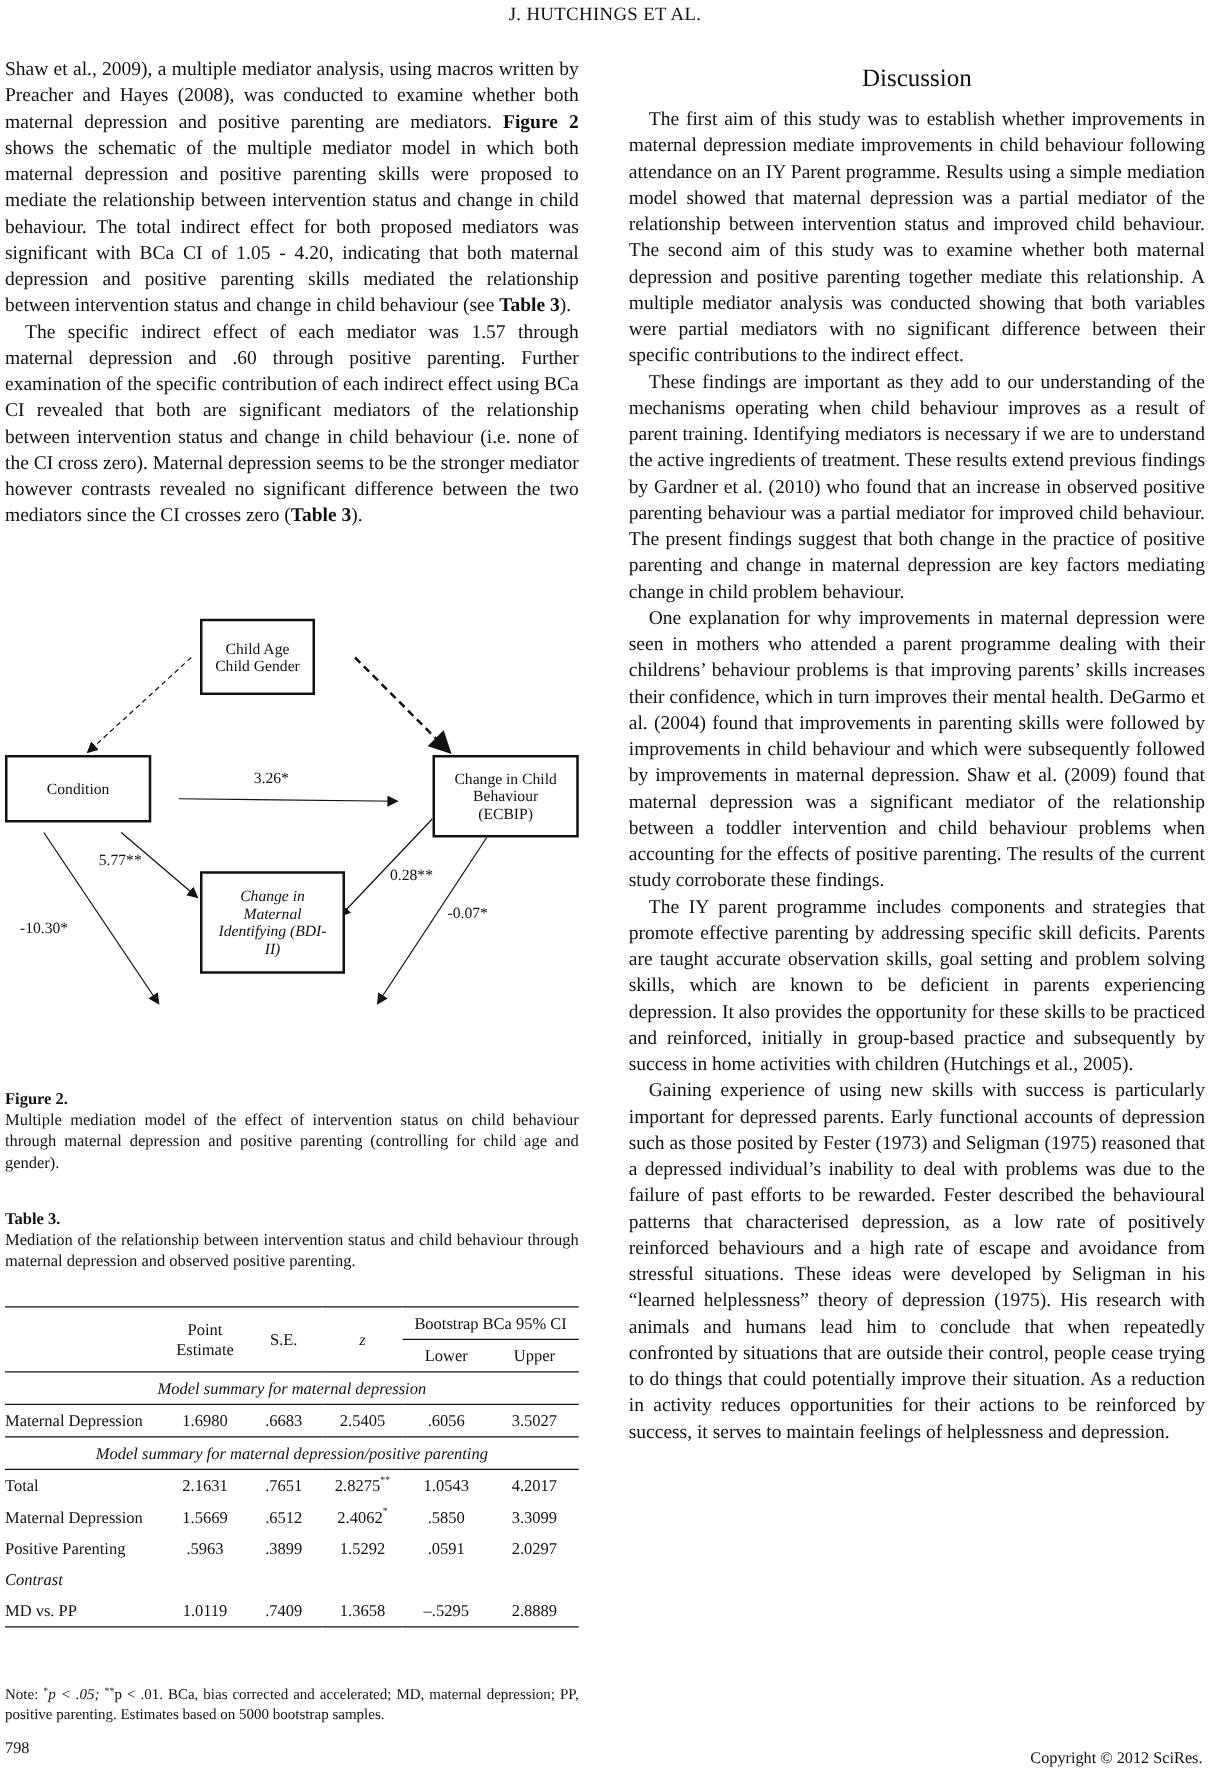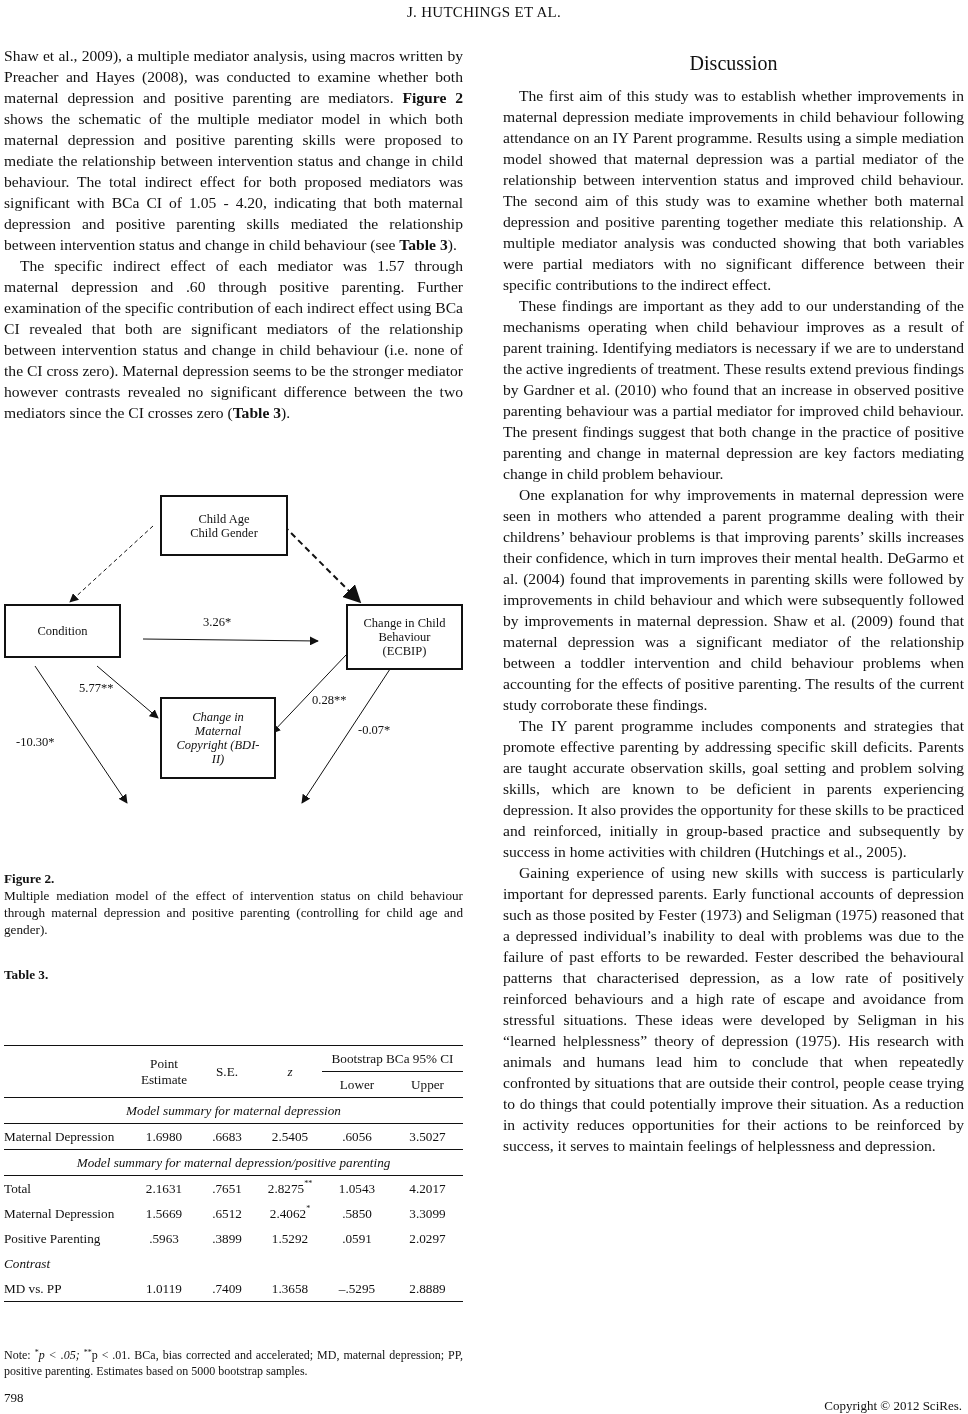--- a/index.html
+++ b/index.html
@@ -70,59 +70,60 @@
 
     <line x1="97" y1="176" x2="158" y2="228" stroke="#111" stroke-width="1" marker-end="url(#ah)"></line>
 
     <line x1="35" y1="176" x2="127" y2="313" stroke="#111" stroke-width="1" marker-end="url(#ah)"></line>
 
     <line x1="346" y1="165" x2="272" y2="243" stroke="#111" stroke-width="1" marker-end="url(#ah)"></line>
 
     <line x1="392" y1="176" x2="302" y2="313" stroke="#111" stroke-width="1" marker-end="url(#ah)"></line>
   </svg>
 
-  <div class="node" style="left:160px; top:5px; width:128px; height:61px;">
+  <div class="node" style="left:160px; top:5px; width:92px; height:61px;">
     <div>
         <div>Child Age</div>
         <div>Child Gender</div>
       </div>
   </div>
   <div class="node" style="left:4px; top:114px; width:117px; height:54px;">
     <div>Condition</div>
   </div>
   <div class="node" style="left:346px; top:114px; width:117px; height:66px;">
     <div>
         <div>Change in Child</div>
         <div>Behaviour</div>
         <div>(ECBIP)</div>
       </div>
   </div>
   <div class="node" style="left:160px; top:207px; width:116px; height:82px;font-style:italic;">
     <div>
         <div>Change in</div>
         <div>Maternal</div>
-        <div>Copyright (BDI-</div>
+        <div>Identifying (BDI-</div>
         <div>II)</div>
       </div>
   </div>
 
   <span class="edge-label" style="left:203px; top:125px;">3.26*</span>
   <span class="edge-label" style="left:79px; top:191px;">5.77**</span>
   <span class="edge-label" style="left:16px; top:245px;">-10.30*</span>
   <span class="edge-label" style="left:312px; top:203px;">0.28**</span>
   <span class="edge-label" style="left:358px; top:233px;">-0.07*</span>
 </div>
 
 <div class="caption" style="top:870px;">
   <div class="title">Figure 2.</div>
   <div>Multiple mediation model of the effect of intervention status on child behaviour through maternal depression and positive parenting (controlling for child age and gender).</div>
 </div>
 
 <div class="caption" style="top:966px;">
   <div class="title">Table 3.</div>
+  <div>Mediation of the relationship between intervention status and child behaviour through maternal depression and observed positive parenting.</div>
 </div>
 
 <table class="results">
   <colgroup>
       <col style="width:128px">
       <col style="width:64px">
       <col style="width:62px">
       <col style="width:64px">
       <col style="width:70px">
       <col style="width:71px">

